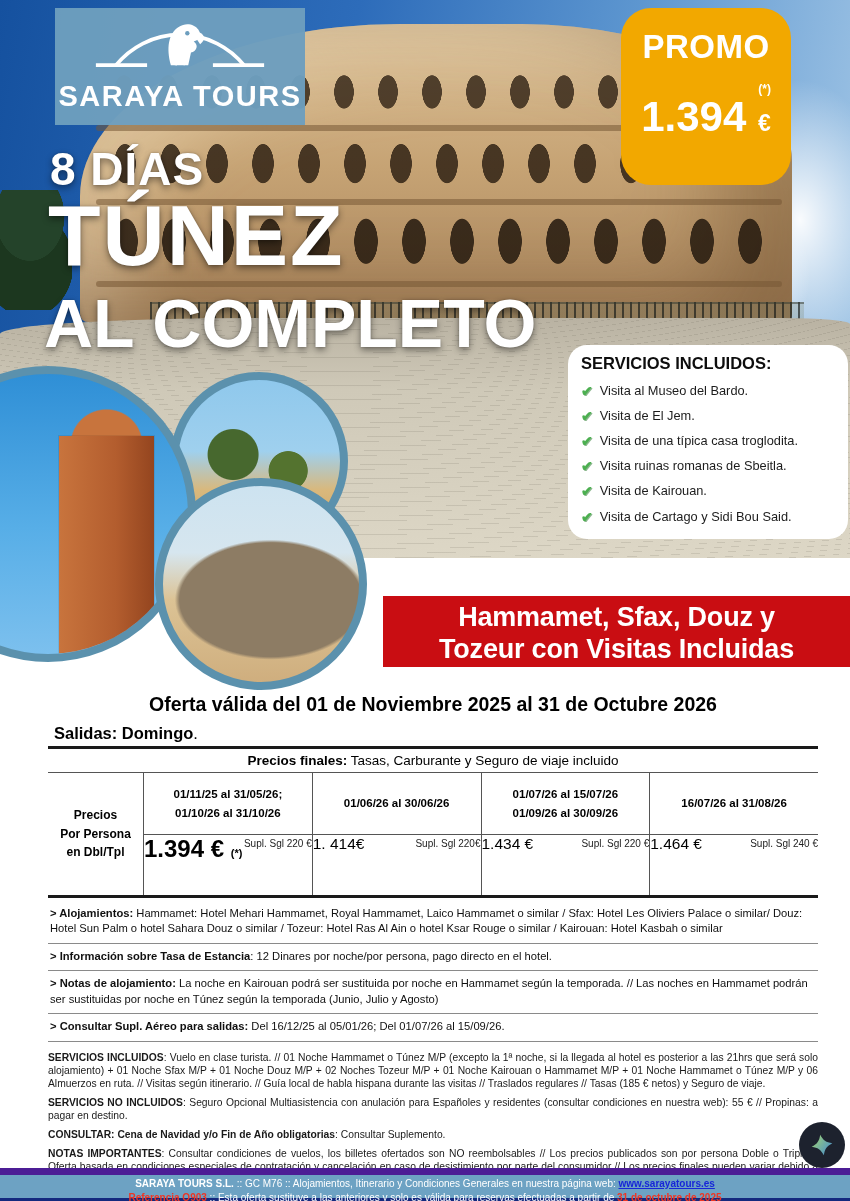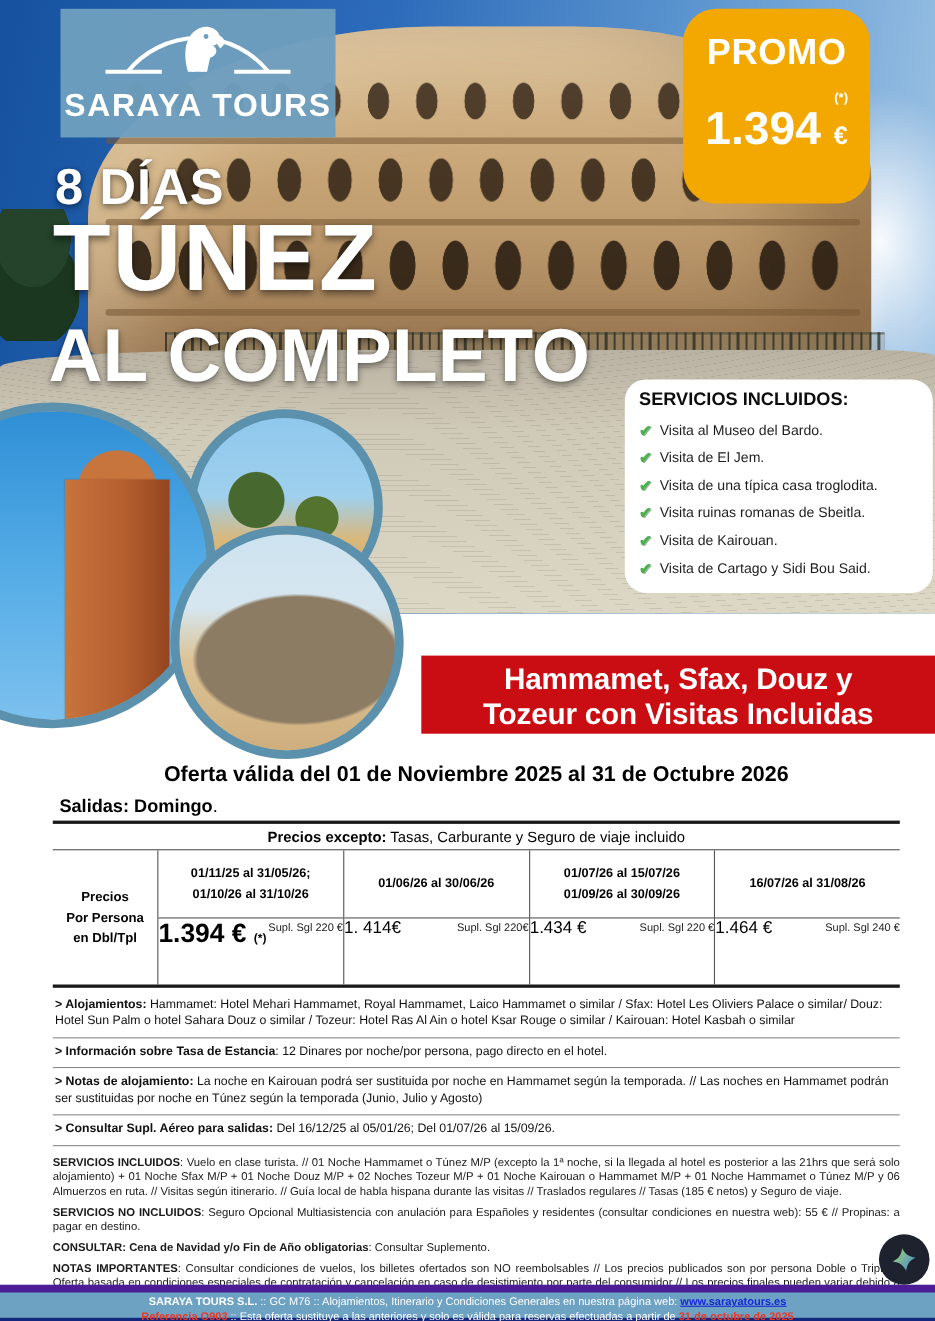--- a/index.html
+++ b/index.html
@@ -213,21 +213,21 @@
       <div>Hammamet, Sfax, Douz y</div>
       <div>Tozeur con Visitas Incluidas</div>
     </div>
   </section>
 
   <section class="content">
     <div class="validity">Oferta válida del 01 de Noviembre 2025 al 31 de Octubre 2026</div>
     <div class="salidas"><span class="b">Salidas: Domingo</span><span class="dot">.</span></div>
     <div class="rule"></div>
 
-    <div class="table-caption"><span class="b">Precios excepto:</span><span> Tasas, Carburante y Seguro de viaje incluido</span></div>
+    <div class="table-caption"><span class="b">Precios finales:</span><span> Tasas, Carburante y Seguro de viaje incluido</span></div>
 
     <div class="price-table">
       <div class="label-cell">
         <div>Precios</div>
         <div>Por Persona</div>
         <div>en Dbl/Tpl</div>
       </div>
       <div class="pcol">
         <div class="pdates">
           <div class="dl">01/11/25 al 31/05/26;</div>

